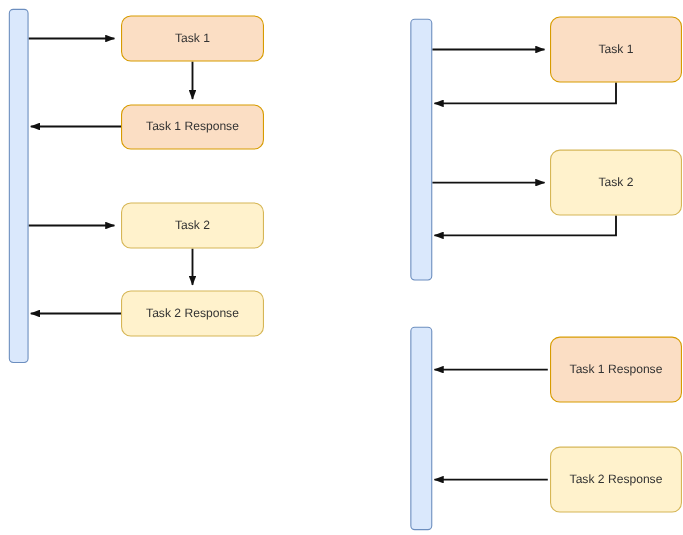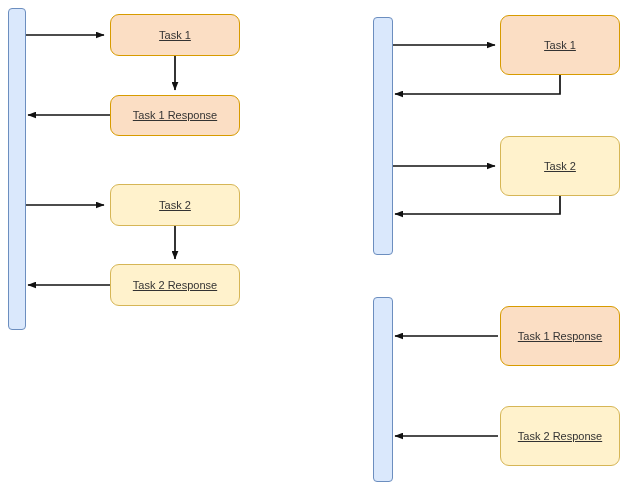--- a/index.html
+++ b/index.html
@@ -31,21 +31,20 @@
     align-items: center;
     justify-content: center;
     border-radius: 9px;
     border-width: 1.6px;
     border-style: solid;
     font-size: 11px;
     line-height: 13px;
     color: #333333;
     text-align: center;
     user-select: none;
-    text-decoration: underline;
   }
   .lifeline {
     position: absolute;
     box-sizing: border-box;
     border-radius: 4px;
     border-width: 1.3px;
     border-style: solid;
   }
   .edge-line {
     stroke: #111111;

